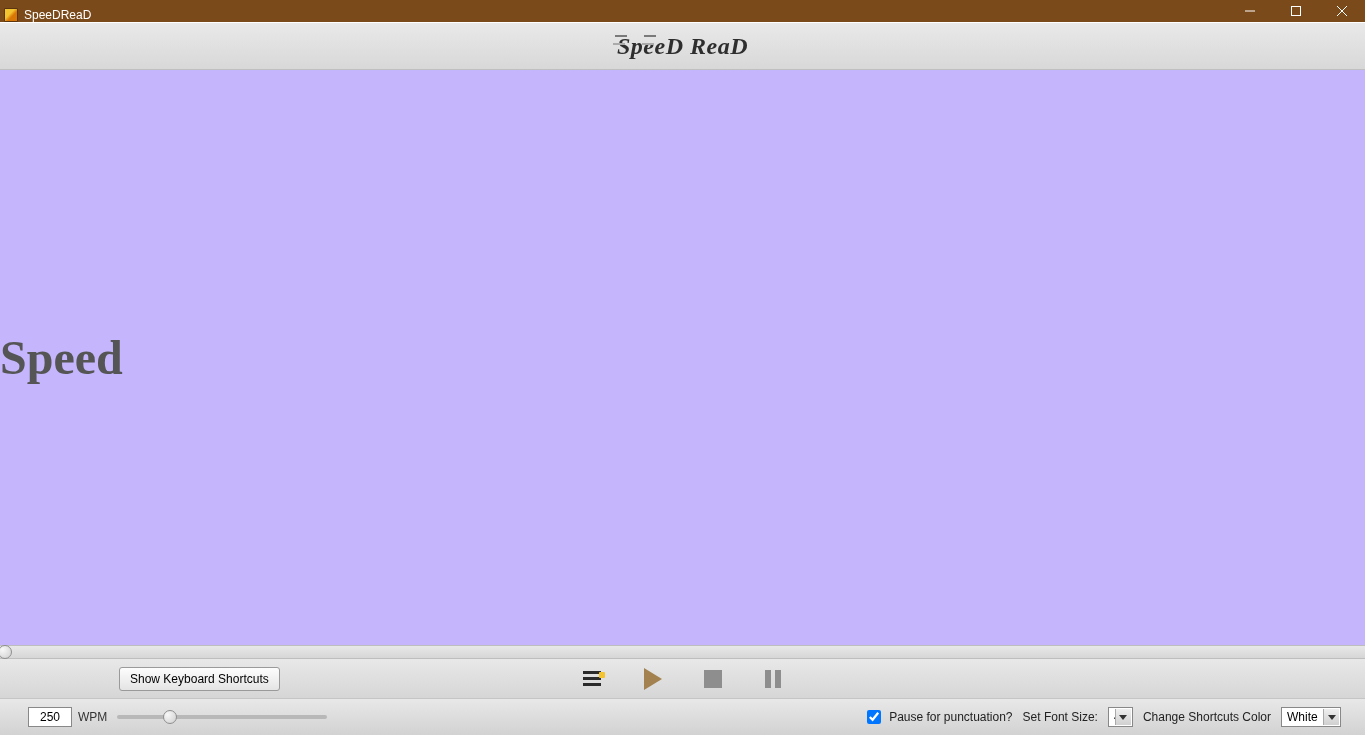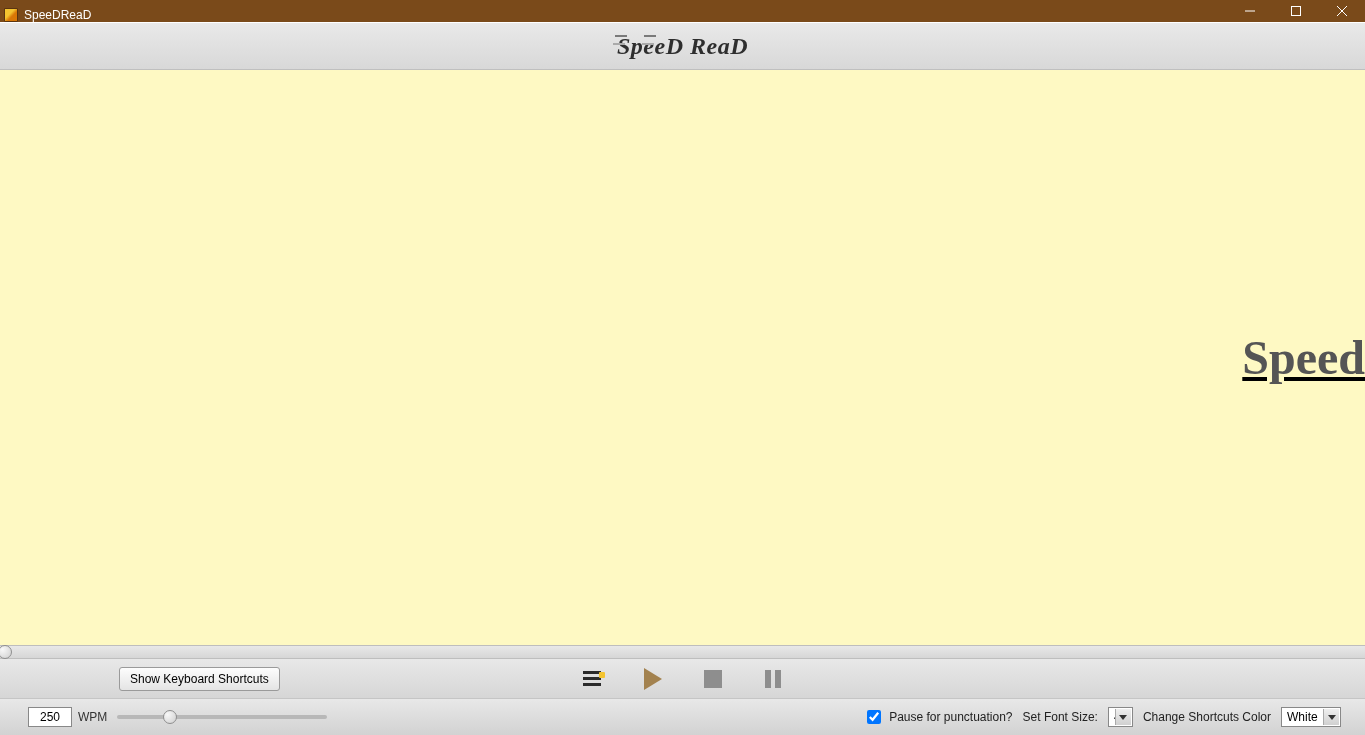--- a/index.html
+++ b/index.html
@@ -61,25 +61,24 @@
   content: "";
   position: absolute;
   width: 12px; height: 2px;
   background: #7a7a7a;
 }
 .logo::before { left: -2px; top: 2px; box-shadow: -2px 8px 0 #aaa; }
 .logo::after  { right: 92px; top: 2px; box-shadow: -2px 8px 0 #aaa; }
 
 .reader-area {
   flex: 1;
-  background: #fef9c3;
-  display: flex;
-  align-items: center;
-  justify-content: flex-end;
-  text-decoration: underline;
+  background: #c4b5fd;
+  display: flex;
+  align-items: center;
+  justify-content: flex-start;
 }
 .current-word {
   font-family: "Times New Roman", Georgia, serif;
   font-weight: 700;
   font-size: 48px;
   color: #555;
 }
 
 .progress-bar {
   height: 14px;

